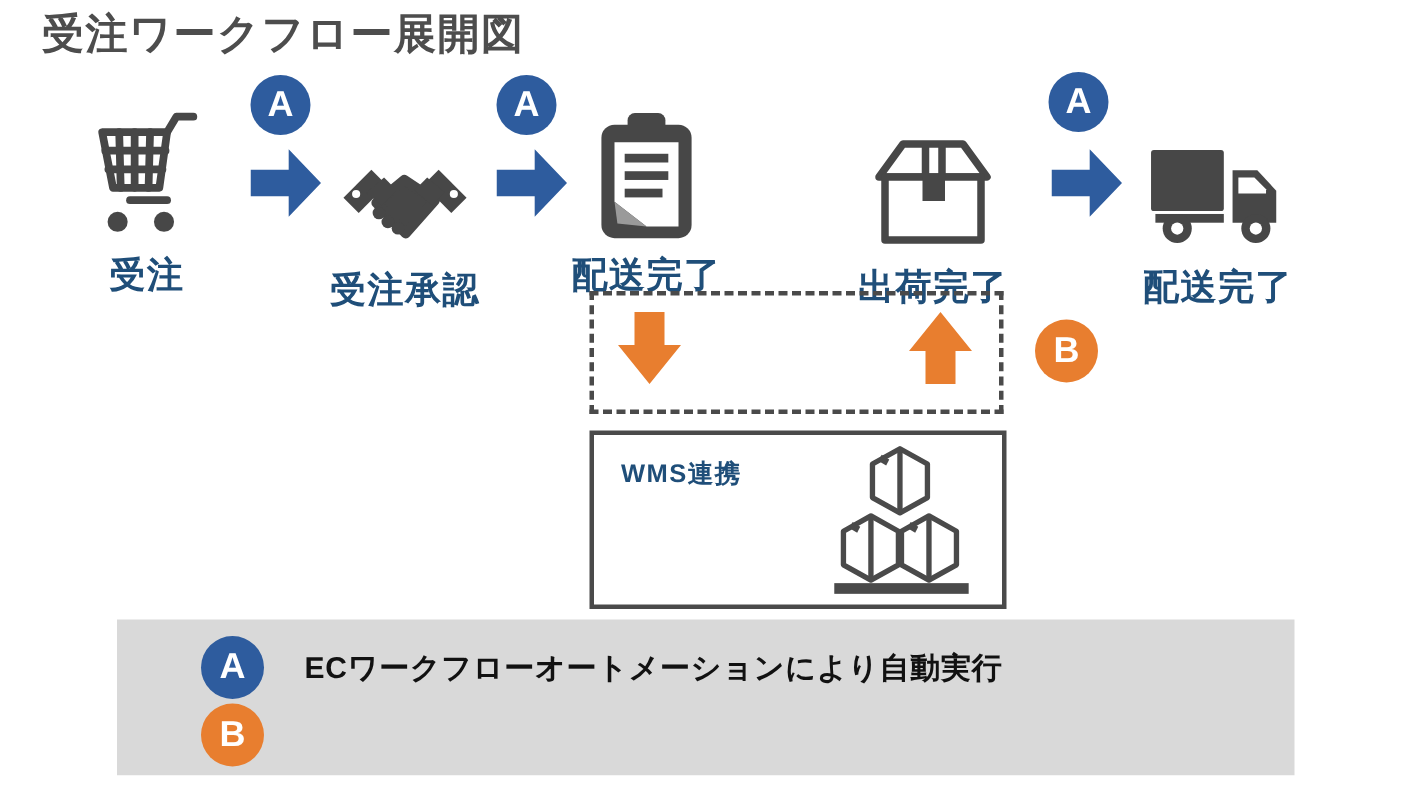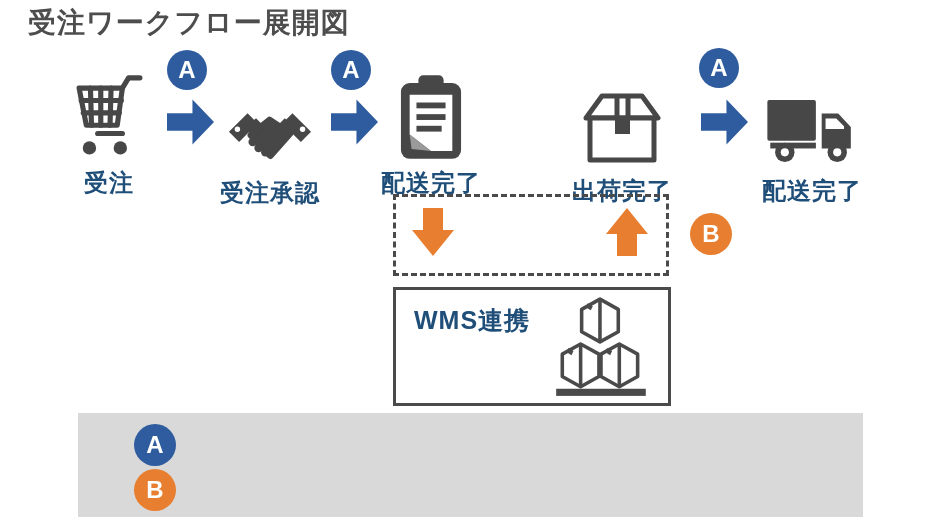--- a/index.html
+++ b/index.html
@@ -9,35 +9,35 @@
   .step{position:absolute;top:62px;width:170px;display:flex;flex-direction:column;align-items:center;}
   .icon-area{height:102px;display:flex;align-items:flex-end;justify-content:center;}
   .step-label{margin-top:3px;font-size:24px;font-weight:bold;color:#1f4e79;letter-spacing:1px;white-space:nowrap;}
   .badge{position:absolute;width:40px;height:40px;border-radius:50%;display:flex;align-items:center;justify-content:center;
          color:#fff;font-size:24px;font-weight:bold;}
   .badge.blue{background:#2e5c9e;}
   .badge.orange{background:#e87e2f;}
   .arrow{position:absolute;}
   .dashed-zone{position:absolute;left:393px;top:194px;width:270px;height:76px;border:3px dashed #4a4a4a;background:transparent;}
   .wms-box{position:absolute;left:393px;top:287px;width:272px;height:113px;border:3px solid #4a4a4a;background:#fff;}
-  .wms-label{position:absolute;left:18px;top:14px;font-size:25px;font-weight:bold;color:#1f4e79;letter-spacing:1px;}
+  .wms-label{position:absolute;left:18px;top:14px;font-size:17px;font-weight:bold;color:#1f4e79;letter-spacing:1px;}
   .wms-icon{position:absolute;right:10px;top:5px;}
   .legend{position:absolute;left:78px;top:413px;width:785px;height:105px;background:#d9d9d9;}
   .legend-row{position:absolute;left:56px;height:42px;display:flex;align-items:center;}
   .legend-row .badge{position:relative;flex:0 0 auto;width:42px;height:42px;}
   .legend-text{margin-left:27px;font-size:20px;font-weight:bold;color:#111;white-space:nowrap;letter-spacing:0.5px;}
 </style>
 </head>
 <body>
 
 <div class="slide">
 
   <div class="title">受注ワークフロー展開図</div>
 
-  <div class="step" style="left:24px;">
+  <div class="step" style="left:13px;">
     <div class="icon-area">
       <svg width="68" height="92" viewBox="0 0 66 86">
         <g stroke="#474747" stroke-width="5" fill="none" stroke-linecap="round" stroke-linejoin="round">
           <path d="M46,14 L52,4 H63"></path>
           <path d="M4,14 H46 L41,50 H11 Z"></path>
           <path d="M15,14 L16,50 M25,14 L25,50 M35,14 L34,50"></path>
           <path d="M6,26 H45 M8,38 H43"></path>
           <path d="M22,58 H46"></path>
         </g>
         <circle cx="14" cy="72" r="6.5" fill="#474747"></circle>
@@ -170,19 +170,20 @@
           </g>
         </g>
         <rect x="10" y="92" width="88" height="7" fill="#4a4a4a"></rect>
       </svg>
     </div>
   </div>
 
   <div class="legend">
     <div class="legend-row" style="top:11px;">
       <div class="badge blue">A</div>
+      <div class="legend-text">ECワークフローオートメーションにより自動実行</div>
     </div>
     <div class="legend-row" style="top:56px;">
       <div class="badge orange">B</div>
     </div>
   </div>
 
 </div>
 
 </body></html>

